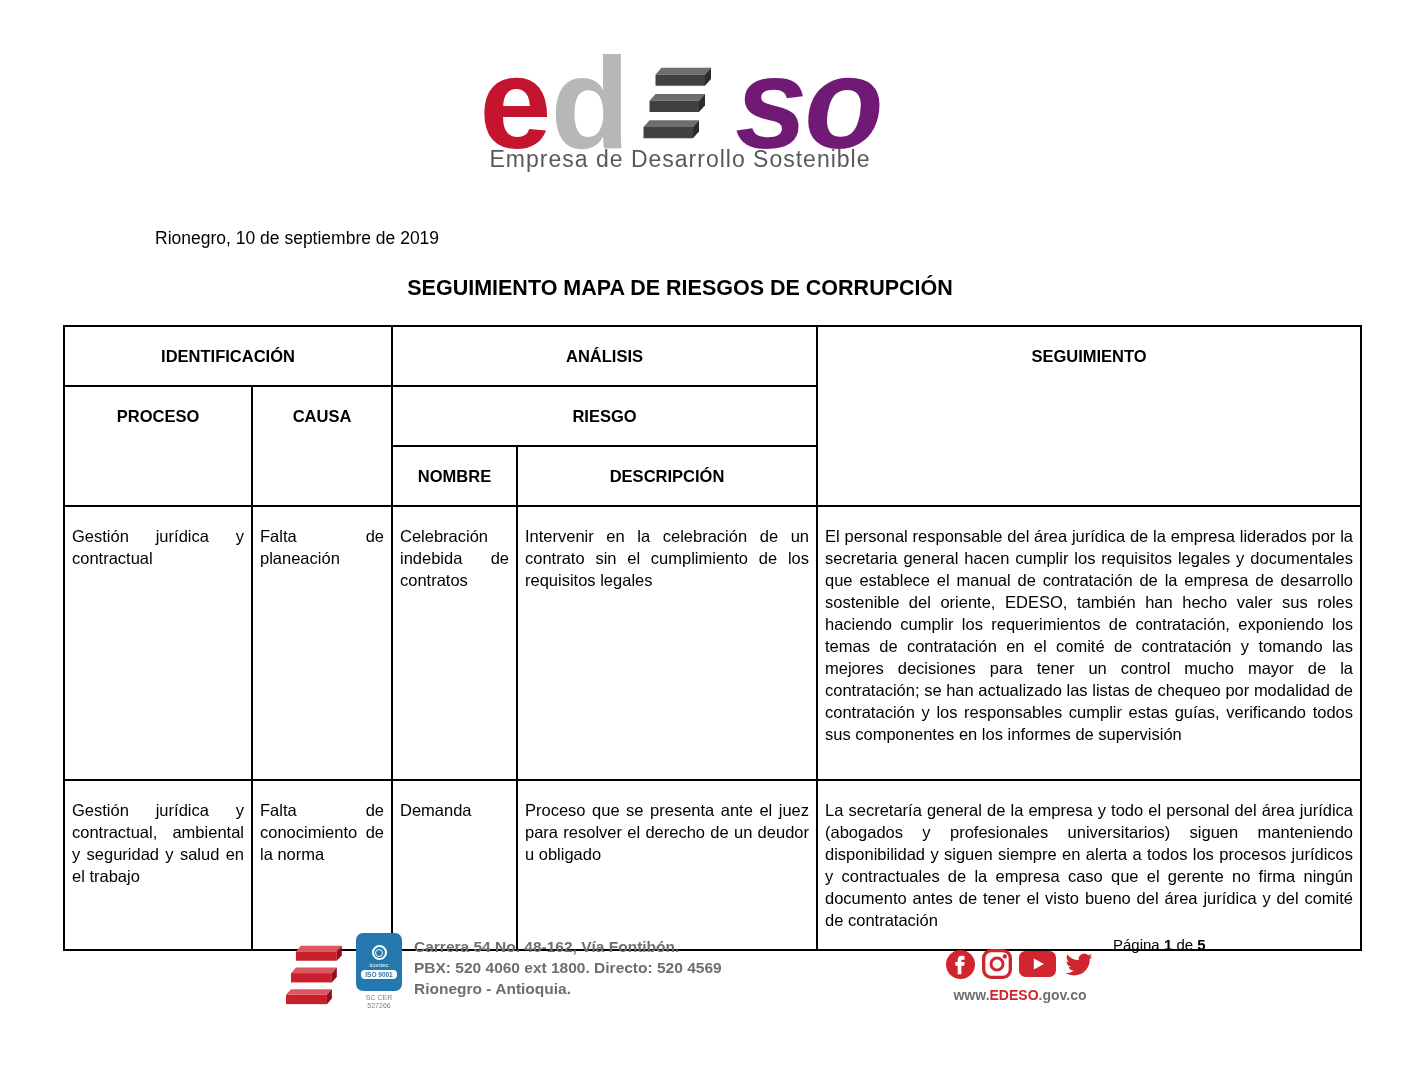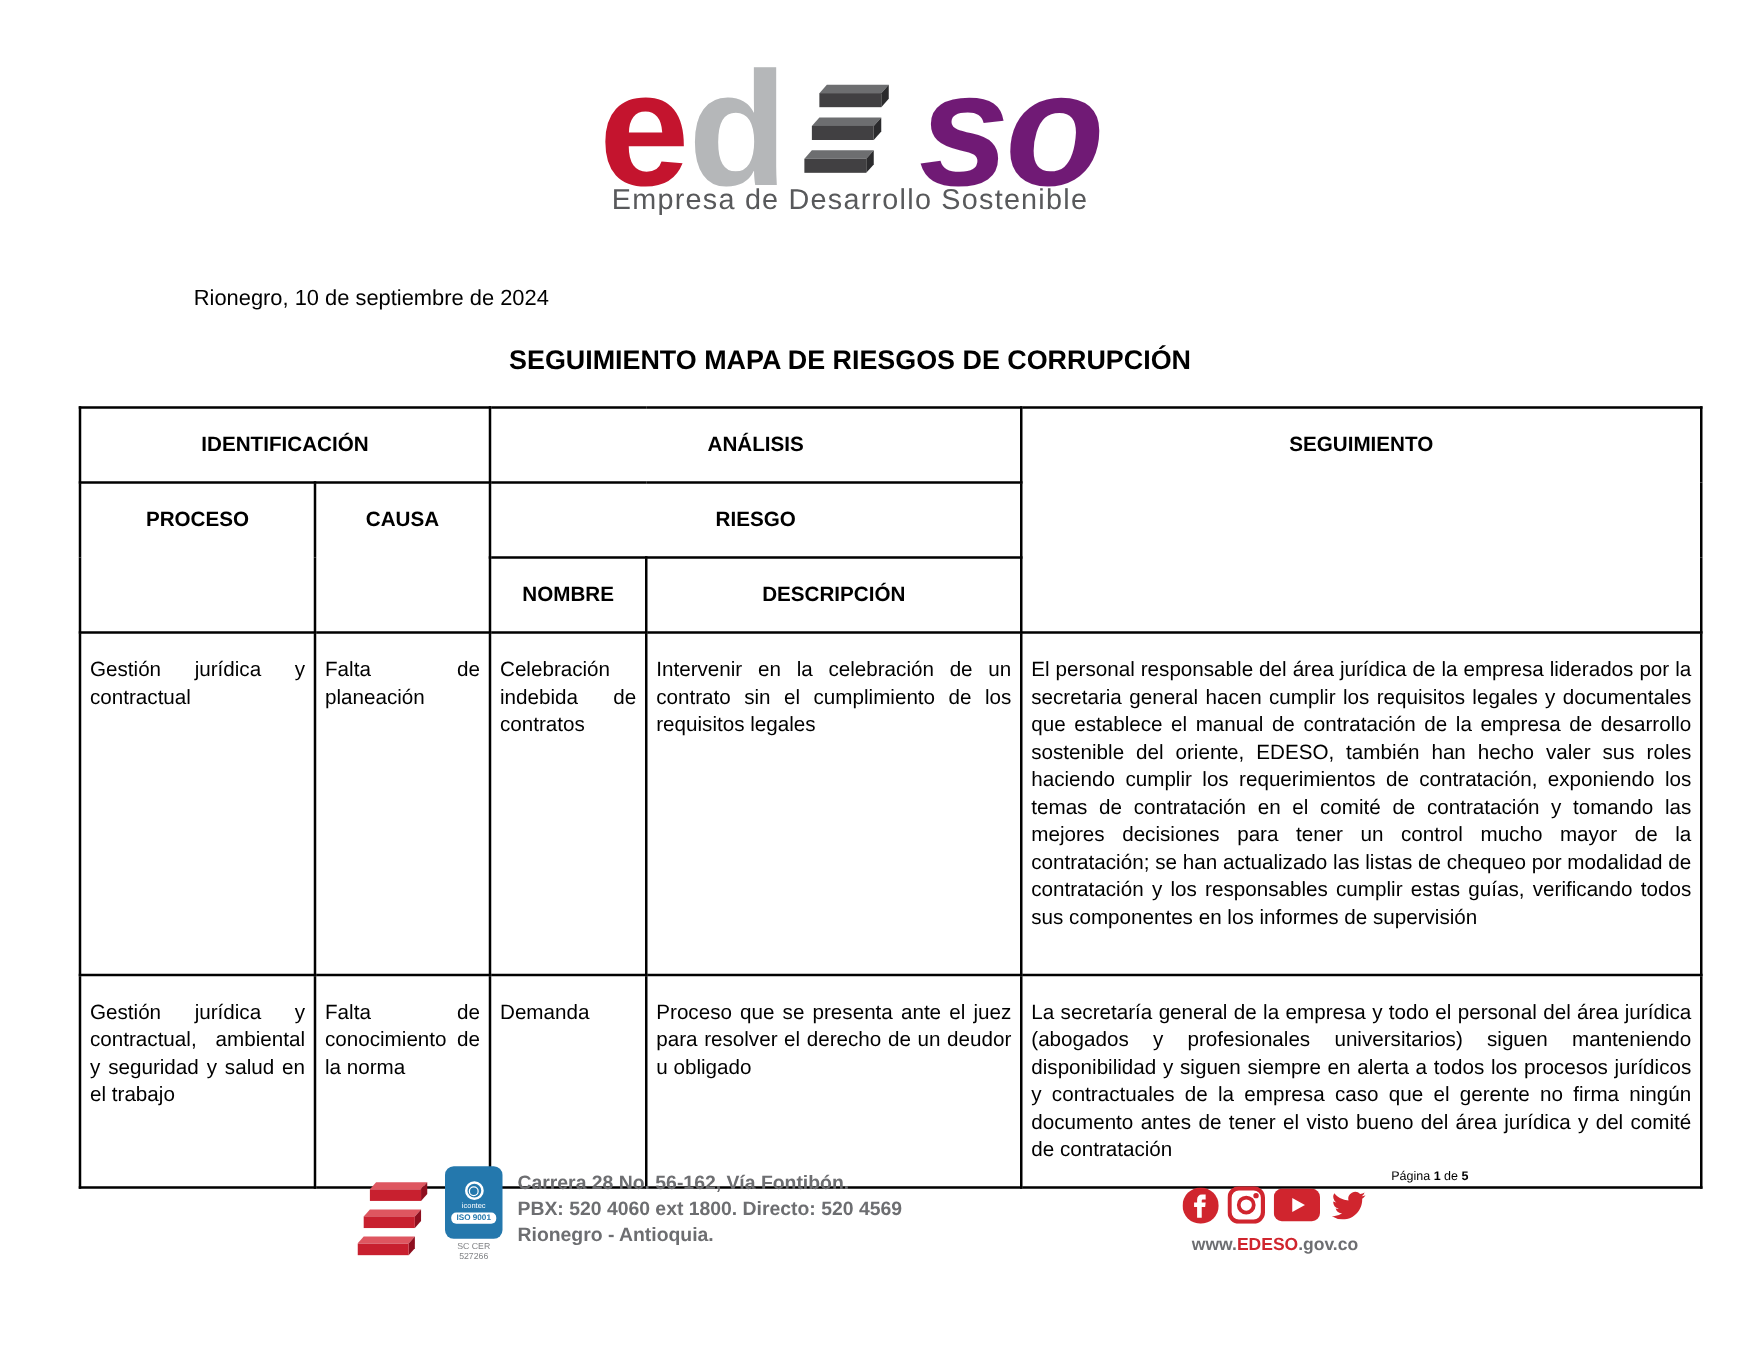--- a/index.html
+++ b/index.html
@@ -34,21 +34,21 @@
   .badge-ring { width:15px; height:15px; border:2px solid #fff; border-radius:50%; display:flex; align-items:center; justify-content:center; }
   .badge-ring::after { content:""; width:6px; height:6px; border:1.5px solid #fff; border-radius:50%; }
   .badge-brand { color:#fff; font-size:6px; }
   .badge-pill { background:#fff; color:#2478ad; font-size:6.5px; font-weight:bold; border-radius:4px; padding:1px 4px; }
   .badge-code { margin-top:3px; font-size:7px; line-height:8px; color:#808285; text-align:center; }
   .address { position:absolute; left:414px; top:936px; font-size:15.5px; line-height:21px; color:#6d6e71; font-weight:bold; }
   .social-area { position:absolute; left:950px; top:946px; width:140px; display:flex; flex-direction:column; align-items:center; }
   .icons { display:flex; align-items:center; gap:7px; height:36px; }
   .website { margin-top:5px; font-size:14px; font-weight:bold; color:#6d6e71; }
   .website .brand { color:#d0252e; }
-  .page-label { position:absolute; left:1113px; top:936px; font-size:10px; }
+  .page-label { position:absolute; left:1113px; top:936px; font-size:15px; }
   .page-label b { font-weight:bold; }
 </style>
 </head>
 <body>
 
 <header class="logo-area">
   <div class="logo-row">
     <span class="logo-e">e</span>
     <span class="logo-d">d</span>
     <svg class="logo-blocks" width="92" height="78" viewBox="0 0 100 104">
@@ -66,21 +66,21 @@
         <polygon points="0,84 8,75 74,75 66,84" fill="#6d6e70"></polygon>
         <polygon points="66,84 74,75 74,90 66,99" fill="#2b2b2d"></polygon>
         <rect x="0" y="84" width="66" height="15" fill="#414042"></rect>
       </g>
     </svg>
     <span class="logo-so">so</span>
   </div>
   <div class="logo-tagline">Empresa de Desarrollo Sostenible</div>
 </header>
 
-<div class="date-line">Rionegro, 10 de septiembre de 2024</div>
+<div class="date-line">Rionegro, 10 de septiembre de 2019</div>
 <h1 class="doc-title">SEGUIMIENTO MAPA DE RIESGOS DE CORRUPCIÓN</h1>
 
 <table class="risk">
   <colgroup>
     <col style="width:188px">
       <col style="width:140px">
       <col style="width:125px">
       <col style="width:300px">
       <col style="width:544px">
   </colgroup>
@@ -140,21 +140,21 @@
     <span class="badge-brand">icontec</span>
     <span class="badge-pill">ISO 9001</span>
   </div>
   <div class="badge-code">
     <div>SC CER</div>
     <div>527266</div>
   </div>
 </div>
 
 <div class="address">
-  <div>Carrera 28 No. 56-162, Vía Fontibón.</div>
+  <div>Carrera 54 No. 48-162, Vía Fontibón.</div>
   <div>PBX: 520 4060 ext 1800. Directo: 520 4569</div>
   <div>Rionegro - Antioquia.</div>
 </div>
 
 <div class="social-area">
   <div class="icons">
     <svg width="29" height="29" viewBox="0 0 36 36">
       <circle cx="18" cy="18" r="18" fill="#d0252e"></circle>
       <path fill="#fff" d="M20 12h3V7h-3.6c-3 0-4.9 2-4.9 5v3h-3v4.4h3V30h4.6V19.4h3.4l.5-4.4h-3.9v-2.2c0-.5.4-.8.9-.8z"></path>
     </svg>

